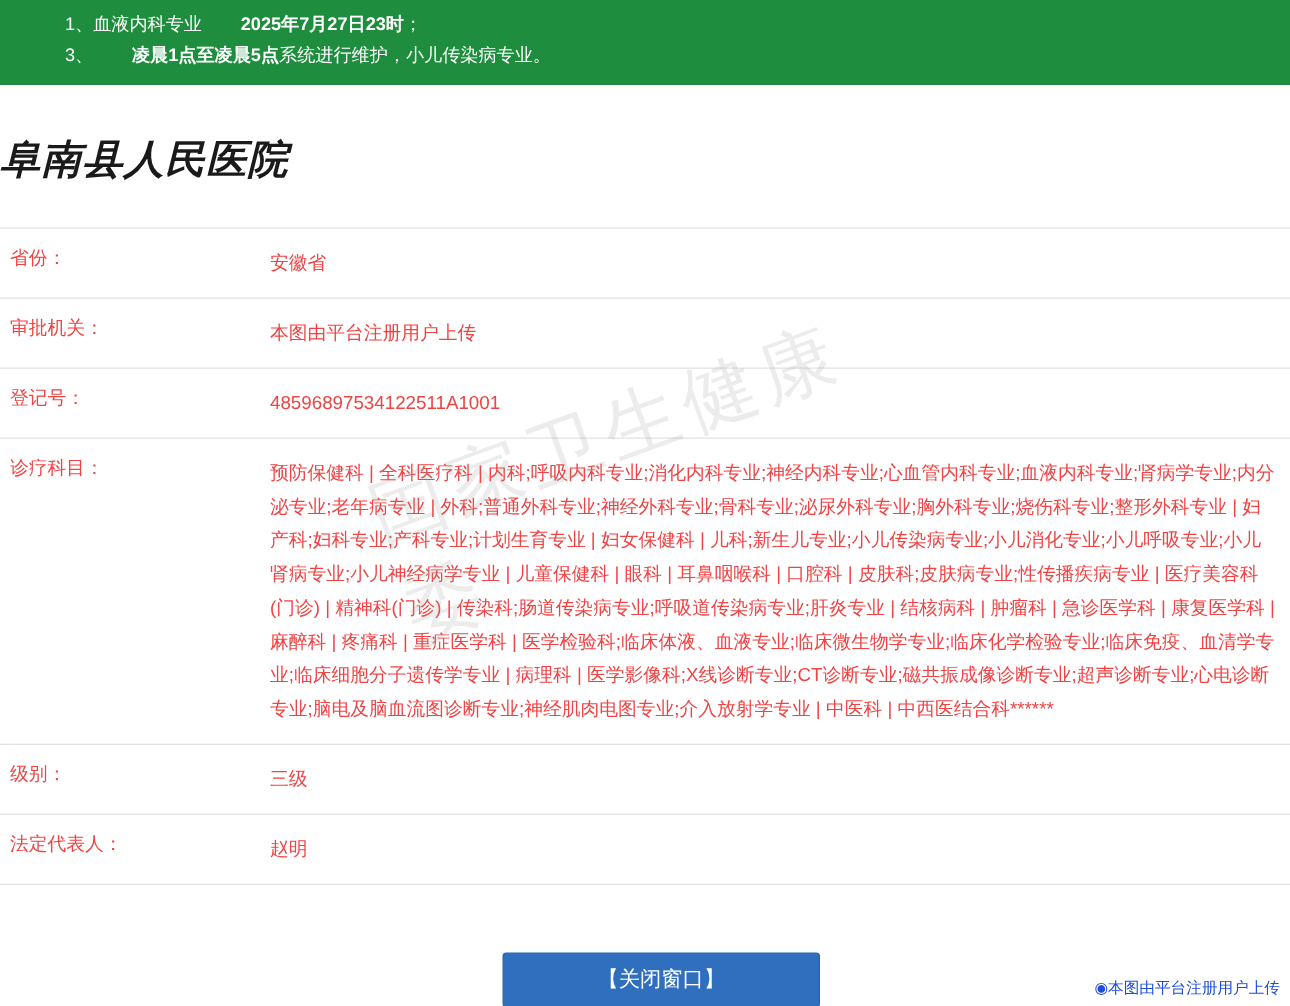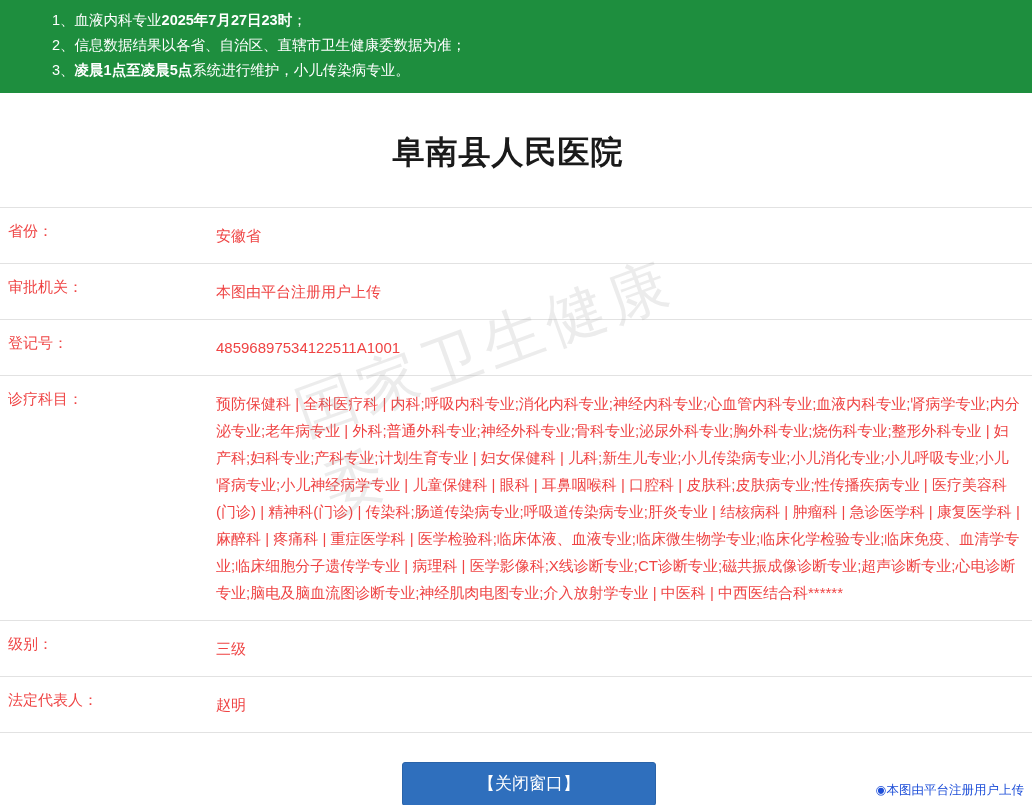--- a/index.html
+++ b/index.html
@@ -26,26 +26,26 @@
   }
   .notice ol {
     margin: 0;
     padding: 0;
     list-style: none;
   }
   .notice li {
     padding-left: 52px;
     white-space: nowrap;
   }
-  .notice b { font-weight: bold; }
+  .notice b { font-weight: bold; margin-left: 31px; }
 
   
   .title-wrap {
-    text-align: center;
     padding: 38px 16px 32px 0;
+    font-style: italic;
   }
   .hospital-title {
     font-size: 32px;
     font-weight: bold;
     color: #1a1a1a;
     letter-spacing: 1px;
   }
 
   
   table.info {
@@ -125,21 +125,20 @@
     color: #1d4ed8;
     white-space: nowrap;
   }
 </style>
 </head>
 <body>
 
 <div class="notice">
   <ol>
     <li><span>1、</span><span>血液内科专业</span><b>2025年7月27日23时</b><span>；</span></li>
-    <li><span>2、</span><span>信息数据结果以各省、自治区、直辖市卫生健康委数据为准；</span><b></b><span></span></li>
     <li><span>3、</span><span></span><b>凌晨1点至凌晨5点</b><span>系统进行维护，小儿传染病专业。</span></li>
   </ol>
 </div>
 
 <div class="title-wrap">
   <div class="hospital-title">阜南县人民医院</div>
 </div>
 
 <div class="watermark">国家卫生健康委</div>
 

